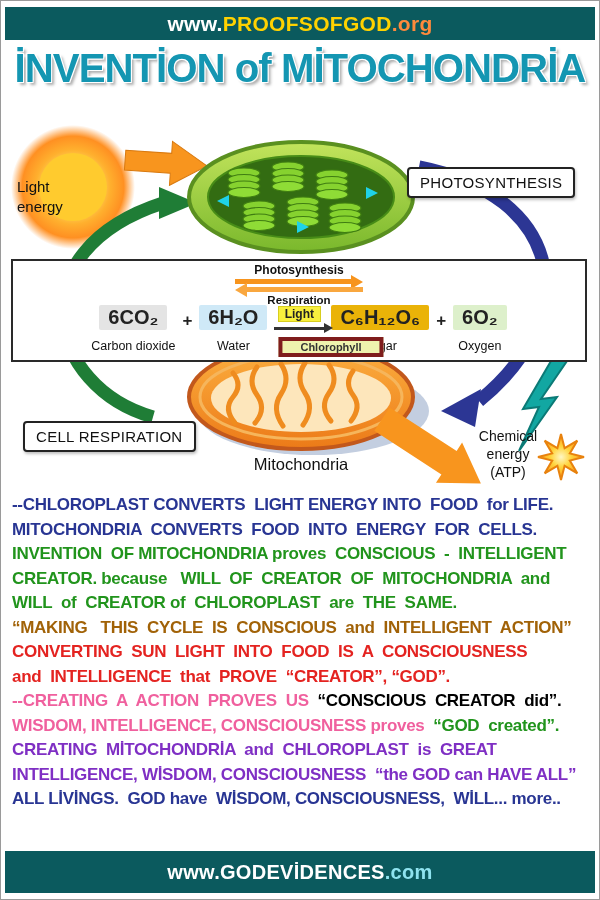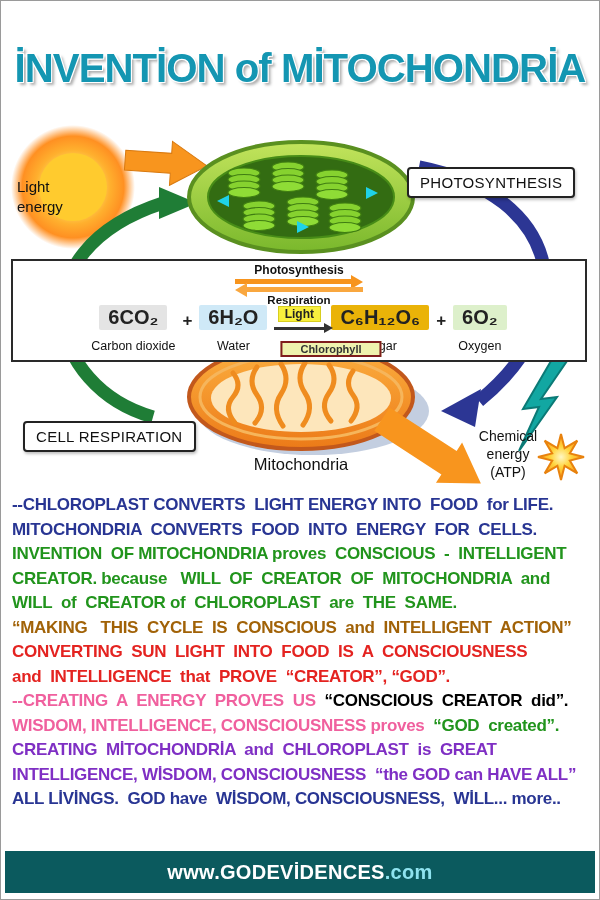--- a/index.html
+++ b/index.html
@@ -58,32 +58,35 @@
   .chem-name{font-size:12.5px;margin-top:2px;color:#111;}
   .plus{font-size:17px;font-weight:bold;padding-top:6px;color:#222;}
   .light-group{display:flex;flex-direction:column;align-items:center;padding-top:1px;}
   .light-label{font-size:12px;font-weight:bold;background:#f8ef3d;
                border:1px solid #d8ce1e;padding:0 6px;color:#222;}
   .light-arrow{margin-top:5px;width:50px;height:2.5px;background:#333;position:relative;}
   .light-arrow::after{content:"";position:absolute;right:-9px;top:-4px;
       border-left:9px solid #333;border-top:5px solid transparent;
       border-bottom:5px solid transparent;}
   .chloro{position:absolute;bottom:3px;left:318px;transform:translateX(-50%);
-          background:#eff3ae;border:2px solid #7f1d1d;font-size:11px;
+          background:#eff3ae;border:4px solid #7f1d1d;font-size:11px;
           font-weight:bold;padding:0 18px;color:#333;}
   
   .body-text{position:absolute;top:492px;left:11px;right:7px;}
   .body-line{font-size:17px;font-weight:bold;line-height:24.5px;
              letter-spacing:-0.3px;white-space:pre-wrap;}
 </style>
 </head>
 <body>
 
 <div class="page">
 
+  <div class="banner top">
+    <span><span style="color: rgb(255, 255, 255);">www.</span><span style="color: rgb(255, 210, 0);">PROOFSOFGOD</span><span style="color: rgb(255, 138, 60);">.org</span></span>
+  </div>
 
   <div class="page-title">İNVENTİON of MİTOCHONDRİA</div>
 
   <div class="diagram">
 
     <svg class="diagram-svg" viewBox="0 0 600 382">
       <defs>
         <radialGradient id="sunG" cx="50%" cy="50%" r="50%">
           <stop offset="0%" stop-color="#fffde8"></stop>
           <stop offset="30%" stop-color="#ffe974"></stop>
@@ -221,21 +224,21 @@
 
   <div class="body-text">
       <div class="body-line"><span style="color: rgb(40, 53, 147);">--CHLOROPLAST CONVERTS  LIGHT ENERGY INTO  FOOD  for LIFE.</span></div>
       <div class="body-line"><span style="color: rgb(40, 53, 147);">MITOCHONDRIA  CONVERTS  FOOD  INTO  ENERGY  FOR  CELLS.</span></div>
       <div class="body-line"><span style="color: rgb(33, 148, 28);">INVENTION  OF MITOCHONDRIA proves  CONSCIOUS  -  INTELLIGENT</span></div>
       <div class="body-line"><span style="color: rgb(33, 148, 28);">CREATOR. because   WILL  OF  CREATOR  OF  MITOCHONDRIA  and</span></div>
       <div class="body-line"><span style="color: rgb(33, 148, 28);">WILL  of  CREATOR of  CHLOROPLAST  are  THE  SAME.</span></div>
       <div class="body-line"><span style="color: #a16207; margin-top: 30px;">“MAKING   THIS  CYCLE  IS  CONSCIOUS  and  INTELLIGENT  ACTION”</span></div>
       <div class="body-line"><span style="color: rgb(228, 35, 32);">CONVERTING  SUN  LIGHT  INTO  FOOD  IS  A  CONSCIOUSNESS</span></div>
       <div class="body-line"><span style="color: rgb(228, 35, 32);">and  INTELLIGENCE  that  PROVE  “CREATOR”, “GOD”.</span></div>
-      <div class="body-line"><span style="color: rgb(240, 96, 158);">--CREATING  A  ENERGY  PROVES  US  </span><span style="color: #000000;">“CONSCIOUS  CREATOR  did”.</span></div>
+      <div class="body-line"><span style="color: rgb(240, 96, 158);">--CREATING  A  ACTION  PROVES  US  </span><span style="color: #000000;">“CONSCIOUS  CREATOR  did”.</span></div>
       <div class="body-line"><span style="color: rgb(240, 96, 158);">WISDOM, INTELLIGENCE, CONSCIOUSNESS proves  </span><span style="color: rgb(33, 148, 28);">“GOD  created”.</span></div>
       <div class="body-line"><span style="color: rgb(127, 47, 196);">CREATING  MİTOCHONDRİA  and  CHLOROPLAST  is  GREAT</span></div>
       <div class="body-line"><span style="color: rgb(127, 47, 196);">INTELLIGENCE, WİSDOM, CONSCIOUSNESS  “the GOD can HAVE ALL”</span></div>
       <div class="body-line"><span style="color: rgb(40, 53, 147);">ALL LİVİNGS.  GOD have  WİSDOM, CONSCIOUSNESS,  WİLL... more..</span></div>
     </div>
 
   <div class="banner bottom">
     <span><span style="color: rgb(255, 255, 255);">www.</span><span style="color: rgb(255, 255, 255);">GODEVİDENCES</span><span style="color: rgb(143, 227, 239);">.com</span></span>
   </div>
 

